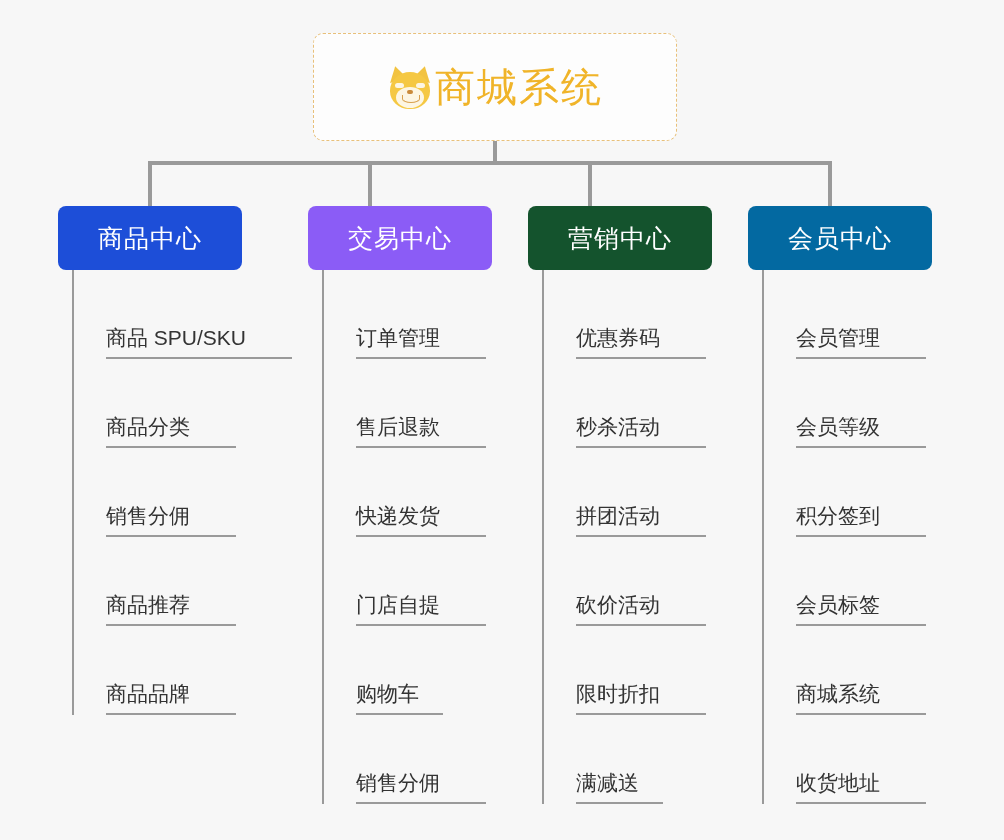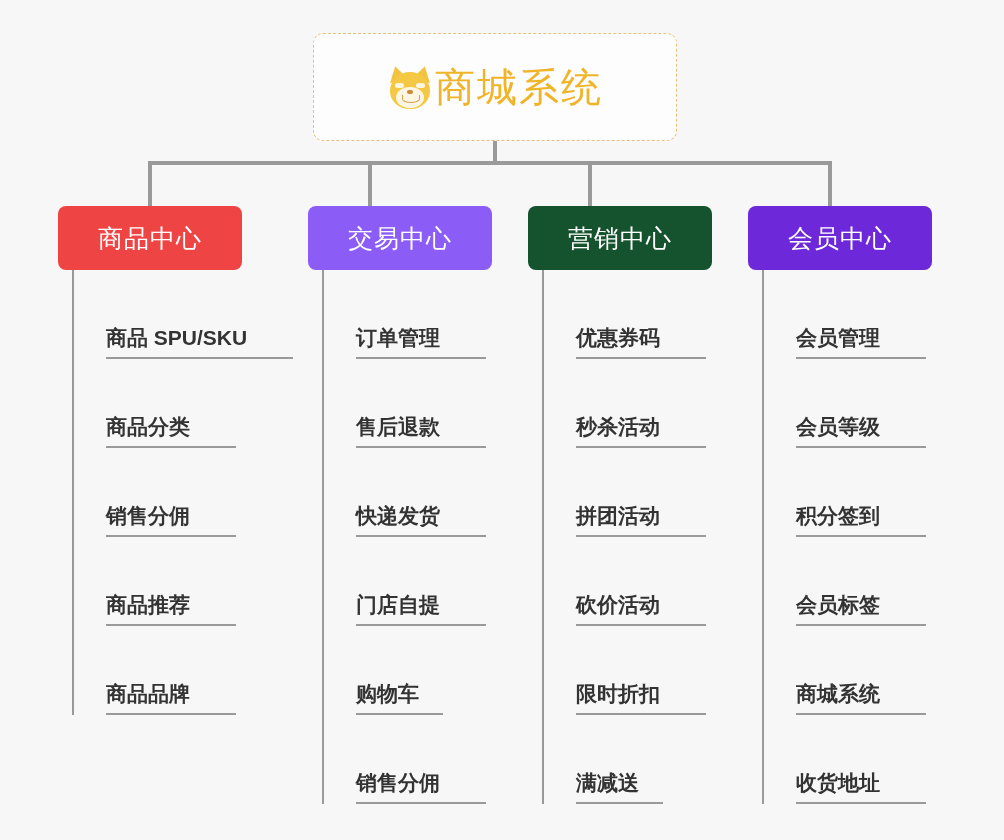--- a/index.html
+++ b/index.html
@@ -146,21 +146,20 @@
     font-size: 25px;
     letter-spacing: 1px;
     box-sizing: border-box;
   }
   .branch-items {
     position: relative;
     margin-top: 0;
     padding-left: 14px;
     border-left: 2px solid #9a9a9a;
     margin-left: 14px;
-    font-weight: bold;
   }
   .leaf {
     height: 89px;
     position: relative;
     display: flex;
     align-items: flex-end;
     padding-left: 18px;
     box-sizing: border-box;
   }
   .leaf-label {
@@ -197,21 +196,21 @@
   </div>
 
   <div class="conn conn-stem"></div>
   <div class="conn conn-bar"></div>
   <div class="conn conn-drop" style="left:148px"></div>
   <div class="conn conn-drop" style="left:368px"></div>
   <div class="conn conn-drop" style="left:588px"></div>
   <div class="conn conn-drop" style="left:828px"></div>
 
   <div class="branch" id="branch-0" style="left:58px">
-      <div class="branch-header" style="background: #ef4444;">商品中心</div>
+      <div class="branch-header" style="background: #1d4ed8;">商品中心</div>
       <div class="branch-items">
         <div class="leaf">
           <span class="leaf-label">商品 SPU/SKU</span>
         </div>
         <div class="leaf">
           <span class="leaf-label">商品分类</span>
         </div>
         <div class="leaf">
           <span class="leaf-label">销售分佣</span>
         </div>
@@ -263,21 +262,21 @@
         </div>
         <div class="leaf">
           <span class="leaf-label">限时折扣</span>
         </div>
         <div class="leaf narrow">
           <span class="leaf-label">满减送</span>
         </div>
       </div>
     </div>
   <div class="branch" id="branch-3" style="left:748px">
-      <div class="branch-header" style="background: #6d28d9;">会员中心</div>
+      <div class="branch-header" style="background: #0369a1;">会员中心</div>
       <div class="branch-items">
         <div class="leaf">
           <span class="leaf-label">会员管理</span>
         </div>
         <div class="leaf">
           <span class="leaf-label">会员等级</span>
         </div>
         <div class="leaf">
           <span class="leaf-label">积分签到</span>
         </div>

